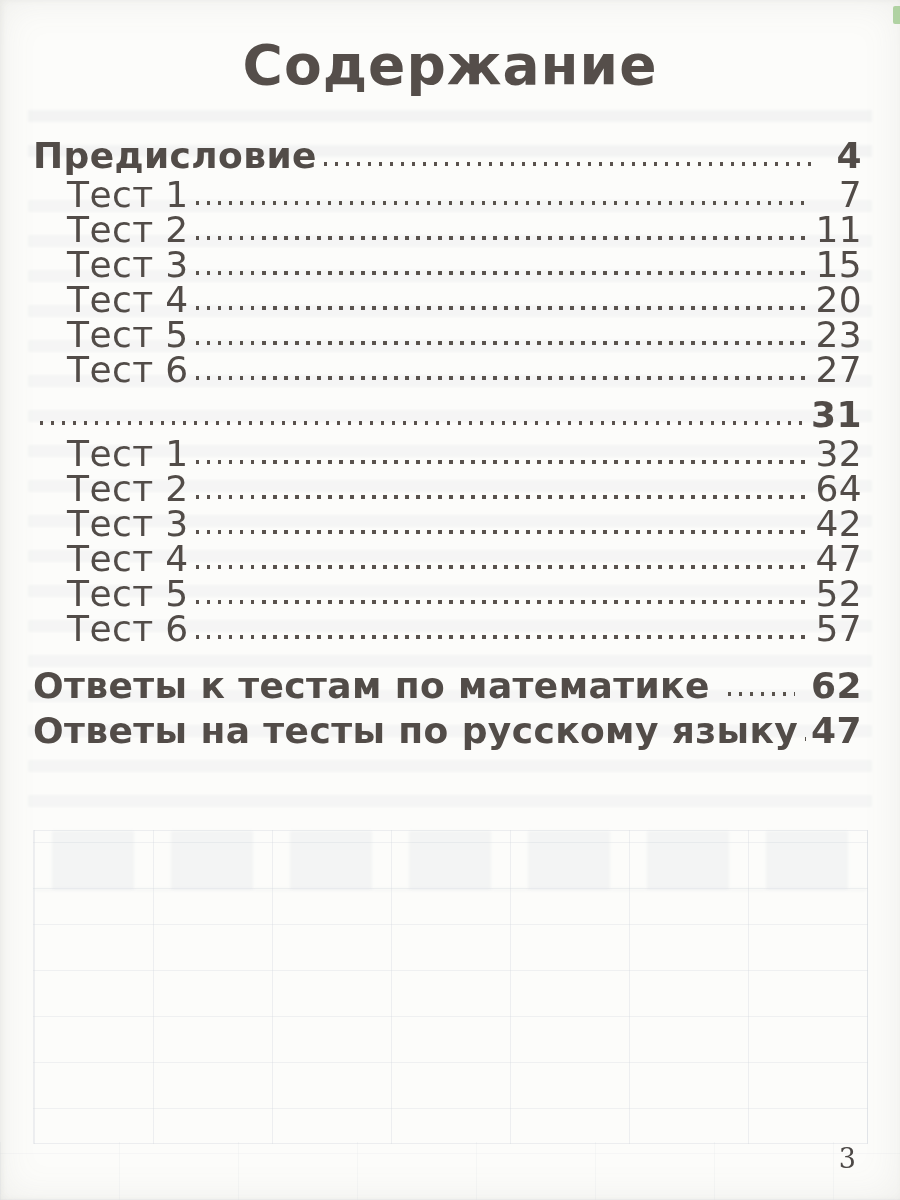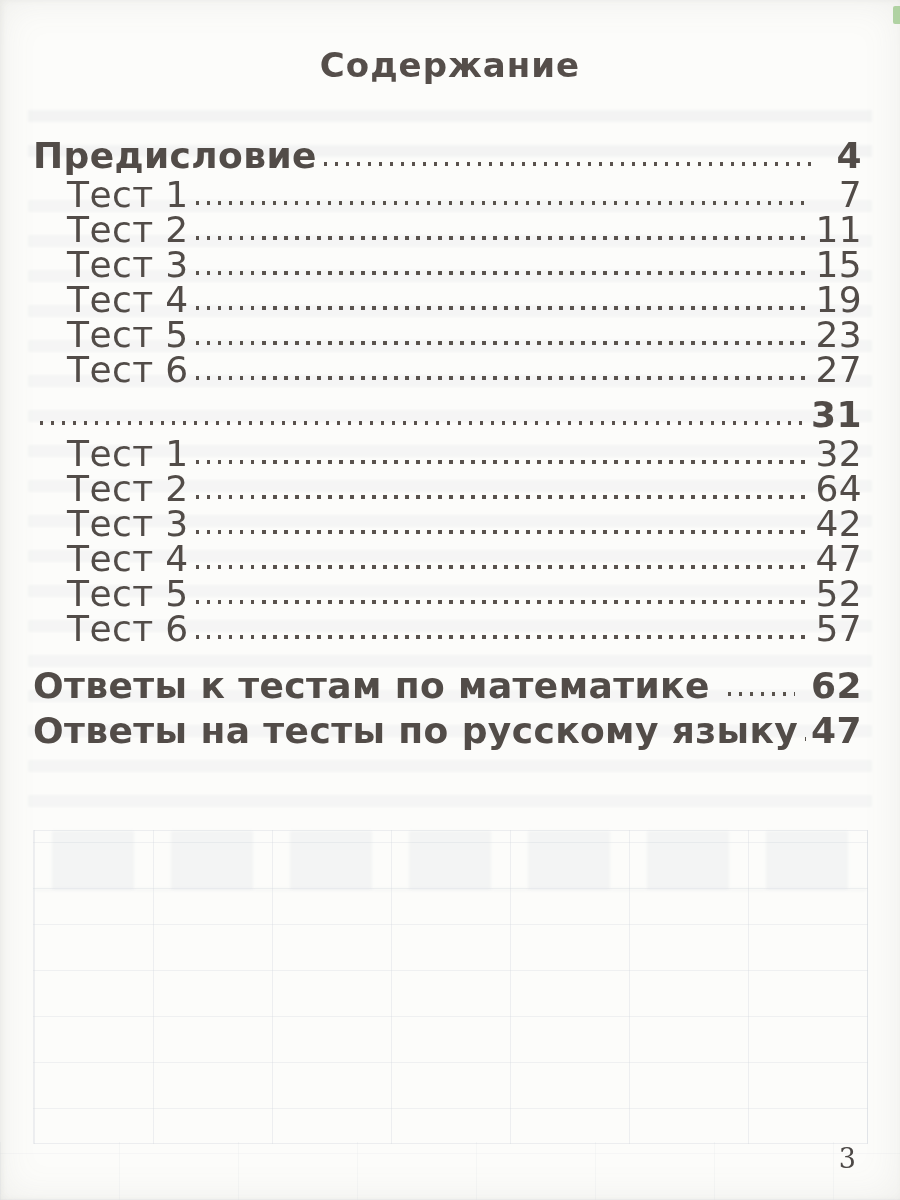--- a/index.html
+++ b/index.html
@@ -55,21 +55,21 @@
   .scan-speck{
     position:absolute;right:0;top:6px;width:7px;height:18px;
     background:#9fc98f;opacity:0.8;border-radius:2px 0 0 2px;
     pointer-events:none;
   }
   
   .content{position:relative;z-index:2;}
   h1.toc-title{
     margin:38px 0 0 0;
     text-align:center;
-    font-size:34px;
+    font-size:55px;
     line-height:54px;
     font-weight:700;
     letter-spacing:1px;
     color:#554e4a;
   }
   .toc-list{
     margin:46px 38px 0 33px;
   }
   .toc-row{
     display:flex;
@@ -138,21 +138,21 @@
           <span class="pagenum">11</span>
         </div>
         <div class="toc-row indent">
           <span class="label">Тест 3</span>
           <span class="leader"></span>
           <span class="pagenum">15</span>
         </div>
         <div class="toc-row indent">
           <span class="label">Тест 4</span>
           <span class="leader"></span>
-          <span class="pagenum">19</span>
+          <span class="pagenum">20</span>
         </div>
         <div class="toc-row indent">
           <span class="label">Тест 5</span>
           <span class="leader"></span>
           <span class="pagenum">23</span>
         </div>
         <div class="toc-row indent">
           <span class="label">Тест 6</span>
           <span class="leader"></span>
           <span class="pagenum">27</span>

